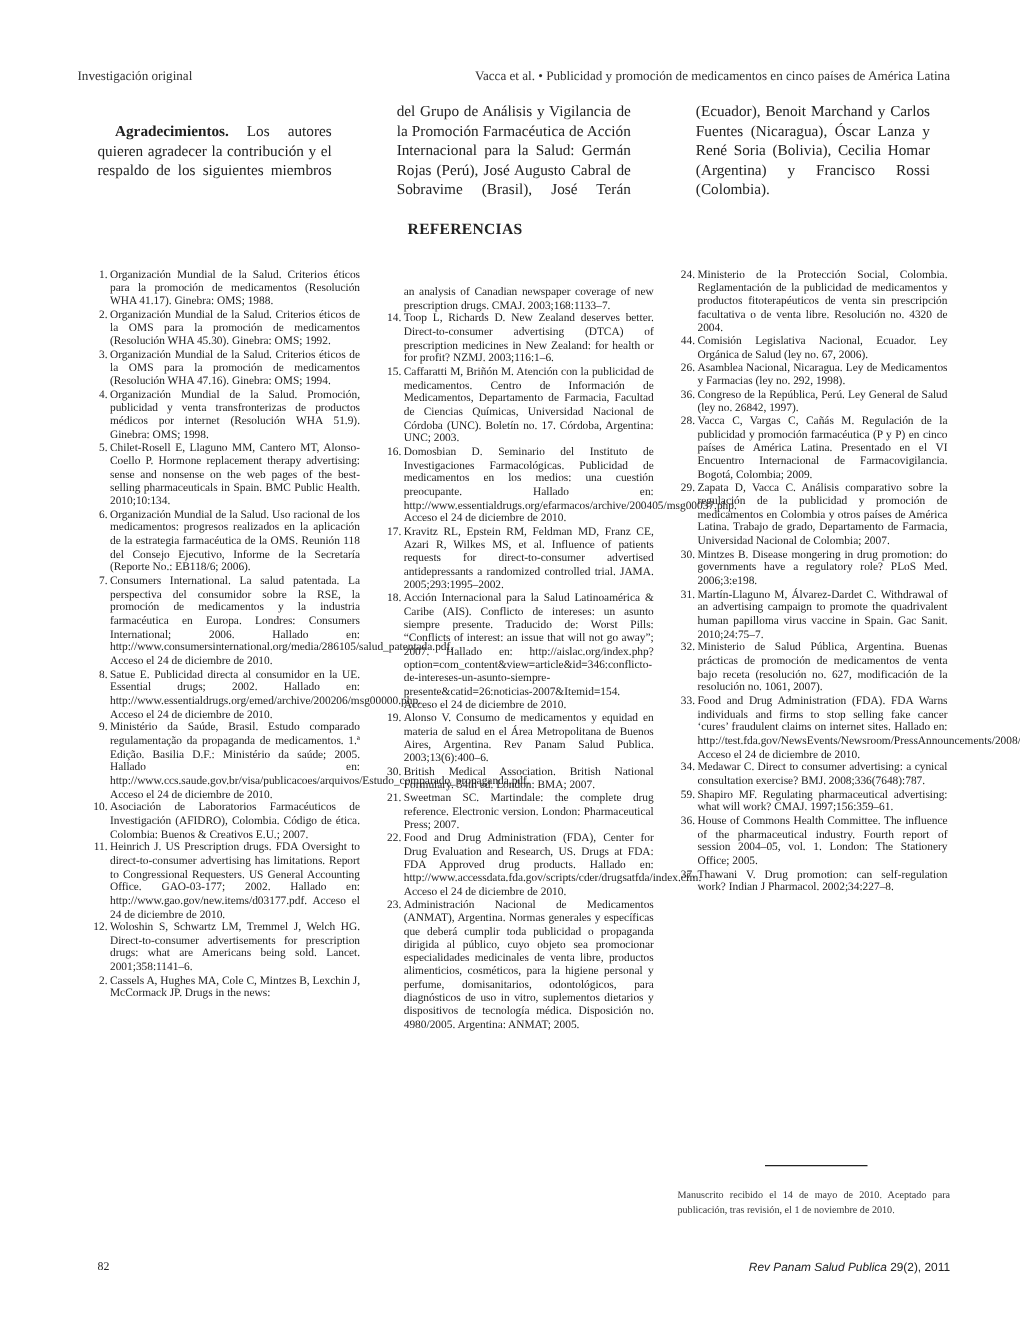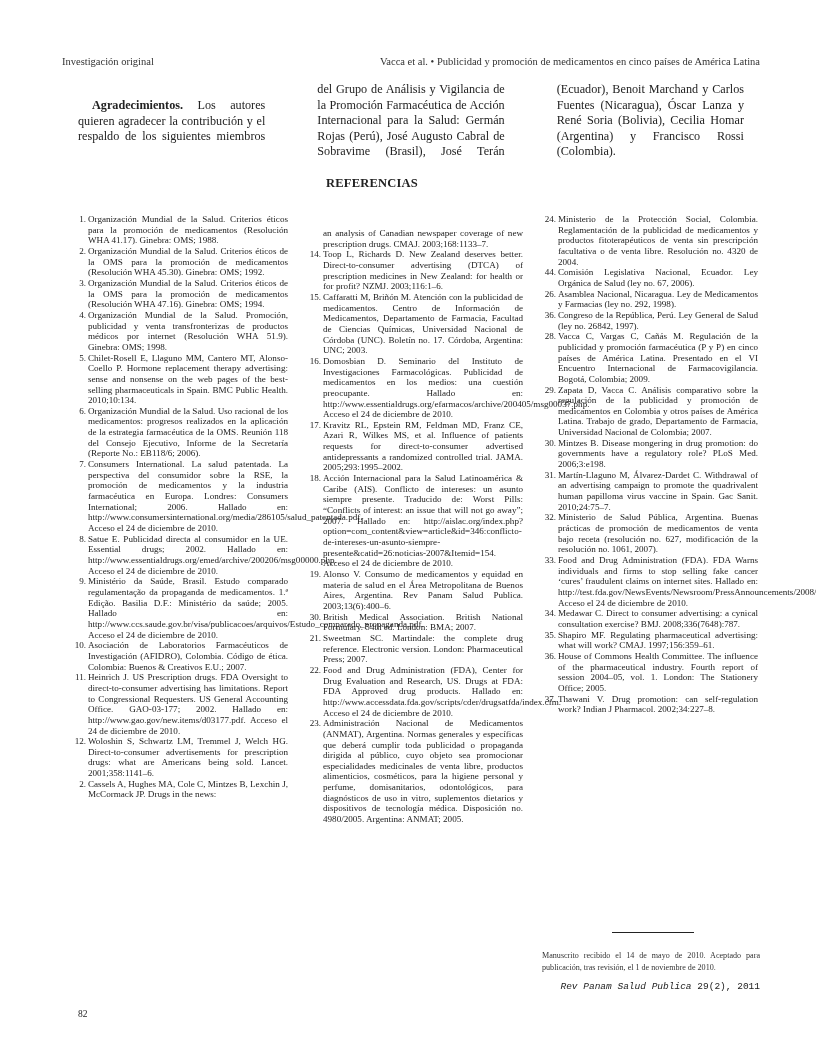--- a/index.html
+++ b/index.html
@@ -22,21 +22,21 @@
   .col1 { left:72px; }
   .col2 { left:307px; }
   .col3 { left:542px; }
   .ref { position:relative; padding-left:16px; margin:0; }
   .ref .num { position:absolute; left:0; top:0; width:14px; text-align:right; }
   .ref.cont { padding-left:16px;margin-top:14px; }
   .rule { position:absolute; top:932px; left:612px; width:82px; height:0; border-top:1px solid #222; }
   .received { position:absolute; top:950px; left:542px; width:218px;
               font-family:"Liberation Serif", serif; font-size:8.1px; line-height:12px; text-align:justify; color:#333; }
   .folio-left { position:absolute; top:1009px; left:62px; font-family:"Liberation Serif", serif; font-size:9.5px;margin-left:16px; }
-  .folio-right { position:absolute; top:981px; right:56px; font-family:Liberation Mono, monospace; font-size:9.5px; }
+  .folio-right { position:absolute; top:1009px; right:56px; font-family:Liberation Sans, sans-serif; font-size:9.5px; }
   .folio-right i { font-style:italic; }
 </style>
 </head>
 <body>
 
 <div class="running-head">
   <span class="rh-left">Investigación original</span>
   <span class="rh-right">Vacca et al. • Publicidad y promoción de medicamentos en cinco países de América Latina</span>
 </div>
 
@@ -81,21 +81,21 @@
   <p class="ref"><span class="num">44.</span><span>Comisión Legislativa Nacional, Ecuador. Ley Orgánica de Salud (ley no. 67, 2006).</span></p>
   <p class="ref"><span class="num">26.</span><span>Asamblea Nacional, Nicaragua. Ley de Medicamentos y Farmacias (ley no. 292, 1998).</span></p>
   <p class="ref"><span class="num">36.</span><span>Congreso de la República, Perú. Ley General de Salud (ley no. 26842, 1997).</span></p>
   <p class="ref"><span class="num">28.</span><span>Vacca C, Vargas C, Cañás M. Regulación de la publicidad y promoción farmacéutica (P y P) en cinco países de América Latina. Presentado en el VI Encuentro Internacional de Farmacovigilancia. Bogotá, Colombia; 2009.</span></p>
   <p class="ref"><span class="num">29.</span><span>Zapata D, Vacca C. Análisis comparativo sobre la regulación de la publicidad y promoción de medicamentos en Colombia y otros países de América Latina. Trabajo de grado, Departamento de Farmacia, Universidad Nacional de Colombia; 2007.</span></p>
   <p class="ref"><span class="num">30.</span><span>Mintzes B. Disease mongering in drug promotion: do governments have a regulatory role? PLoS Med. 2006;3:e198.</span></p>
   <p class="ref"><span class="num">31.</span><span>Martín-Llaguno M, Álvarez-Dardet C. Withdrawal of an advertising campaign to promote the quadrivalent human papilloma virus vaccine in Spain. Gac Sanit. 2010;24:75–7.</span></p>
   <p class="ref"><span class="num">32.</span><span>Ministerio de Salud Pública, Argentina. Buenas prácticas de promoción de medicamentos de venta bajo receta (resolución no. 627, modificación de la resolución no. 1061, 2007).</span></p>
   <p class="ref"><span class="num">33.</span><span>Food and Drug Administration (FDA). FDA Warns individuals and firms to stop selling fake cancer ‘cures’ fraudulent claims on internet sites. Hallado en: http://test.fda.gov/NewsEvents/Newsroom/PressAnnouncements/2008/ucm1046087.htm. Acceso el 24 de diciembre de 2010.</span></p>
   <p class="ref"><span class="num">34.</span><span>Medawar C. Direct to consumer advertising: a cynical consultation exercise? BMJ. 2008;336(7648):787.</span></p>
-  <p class="ref"><span class="num">35.</span><span>Shapiro MF. Regulating pharmaceutical advertising: what will work? CMAJ. 1997;156:359–61.</span></p>
+  <p class="ref"><span class="num">59.</span><span>Shapiro MF. Regulating pharmaceutical advertising: what will work? CMAJ. 1997;156:359–61.</span></p>
   <p class="ref"><span class="num">36.</span><span>House of Commons Health Committee. The influence of the pharmaceutical industry. Fourth report of session 2004–05, vol. 1. London: The Stationery Office; 2005.</span></p>
   <p class="ref"><span class="num">37.</span><span>Thawani V. Drug promotion: can self-regulation work? Indian J Pharmacol. 2002;34:227–8.</span></p>
 </div>
 
 <div class="rule"></div>
 
 <div class="received">Manuscrito recibido el 14 de mayo de 2010. Aceptado para publicación, tras revisión, el 1 de noviembre de 2010.</div>
 
 <div class="folio-left">82</div>
 <div class="folio-right"><i>Rev Panam Salud Publica</i><span> 29(2), 2011</span></div>

